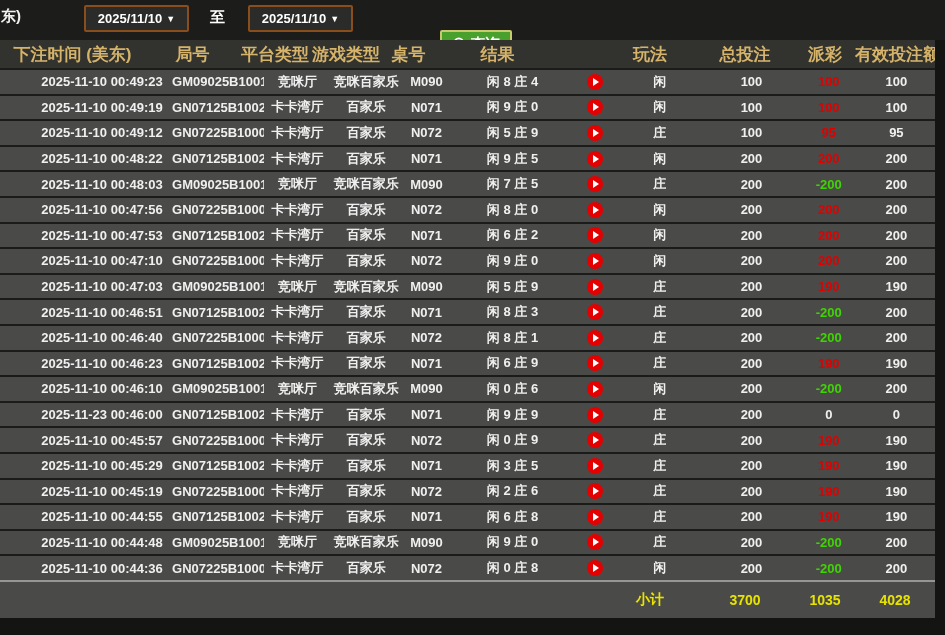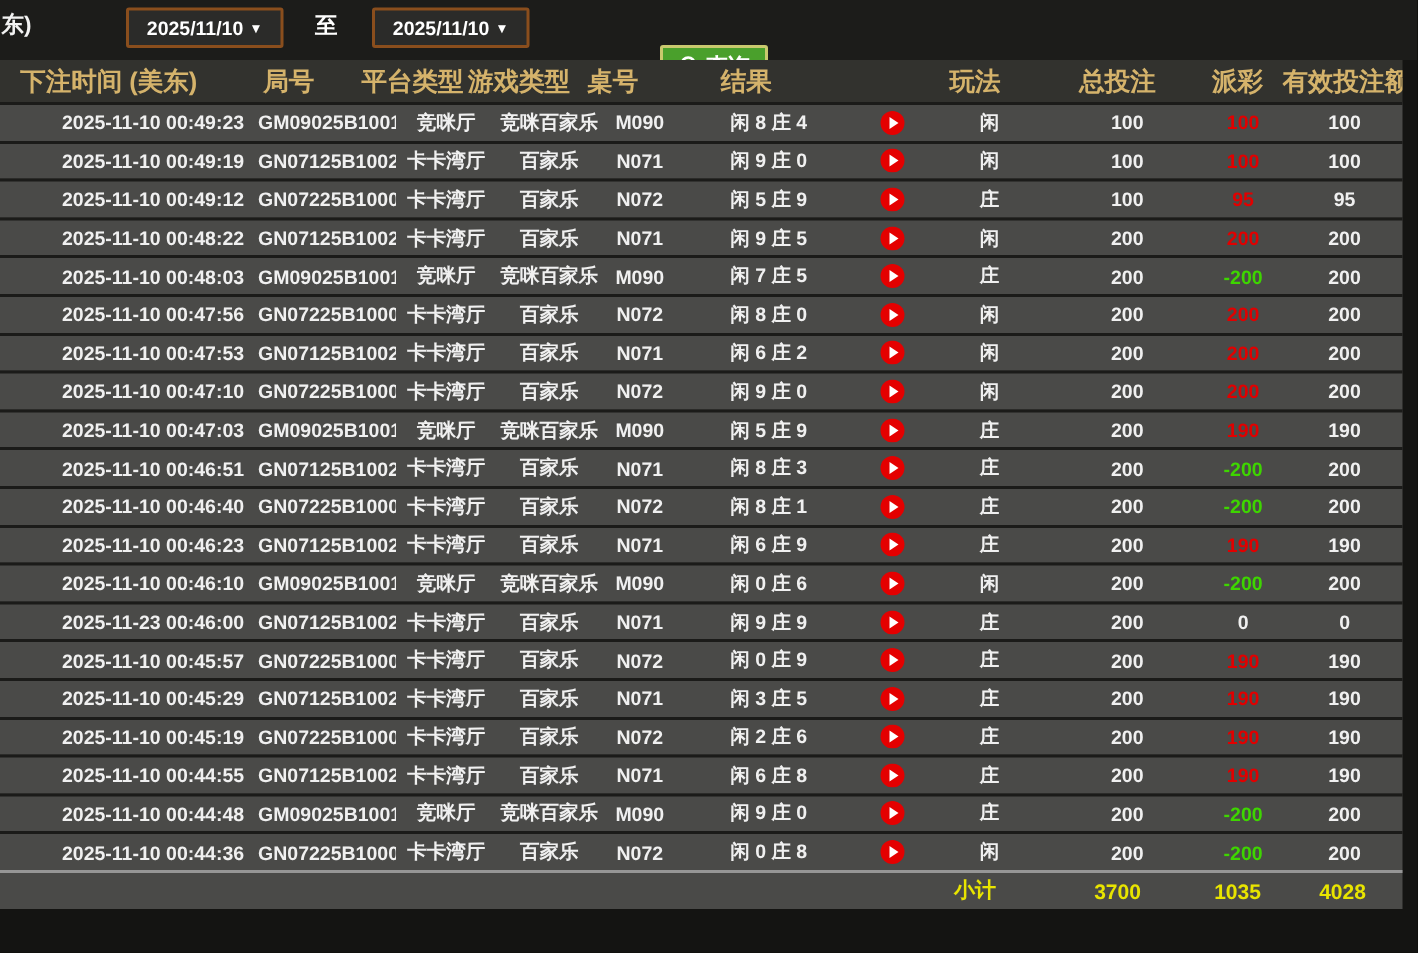--- a/index.html
+++ b/index.html
@@ -56,21 +56,21 @@
   .play-btn {
     width:16px; height:16px; border-radius:50%; background:#e40000;
     display:flex; align-items:center; justify-content:center; cursor:pointer; border:none;
   }
   .play-tri {
     width:0; height:0; margin-left:2px;
     border-top:4px solid transparent; border-bottom:4px solid transparent;
     border-left:6px solid #ffffff;
   }
   .frow {
-    display:flex; height:26px; background:#4a4a48; align-items:center;
+    display:flex; height:38px; background:#4a4a48; align-items:center;
     color:#e8e400; font-size:14px; font-weight:bold;
   }
   .frow-sub   { border-top:2px solid #969696; }
   .frow-total { border-top:2px solid #9e9e9e; border-bottom:2px solid #9e9e9e; }
 </style>
 </head>
 <body>
 
 <div class="page">
 

